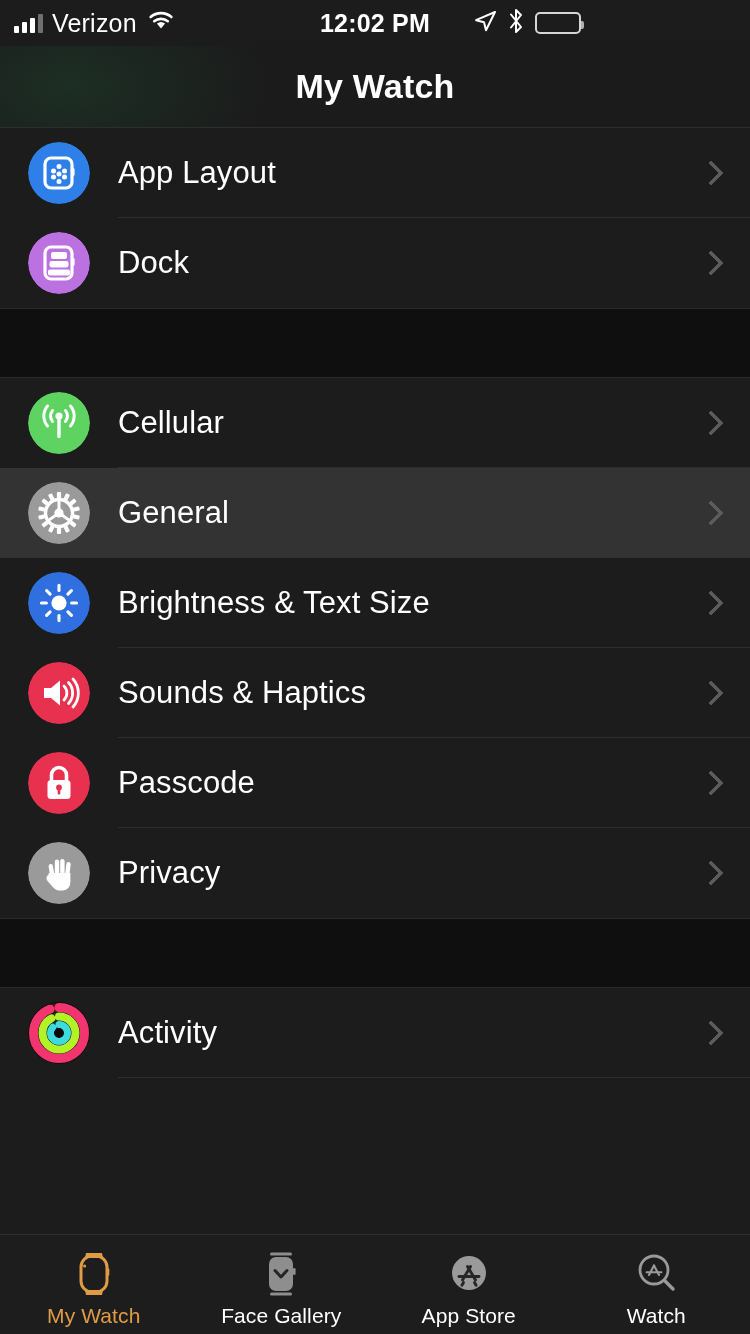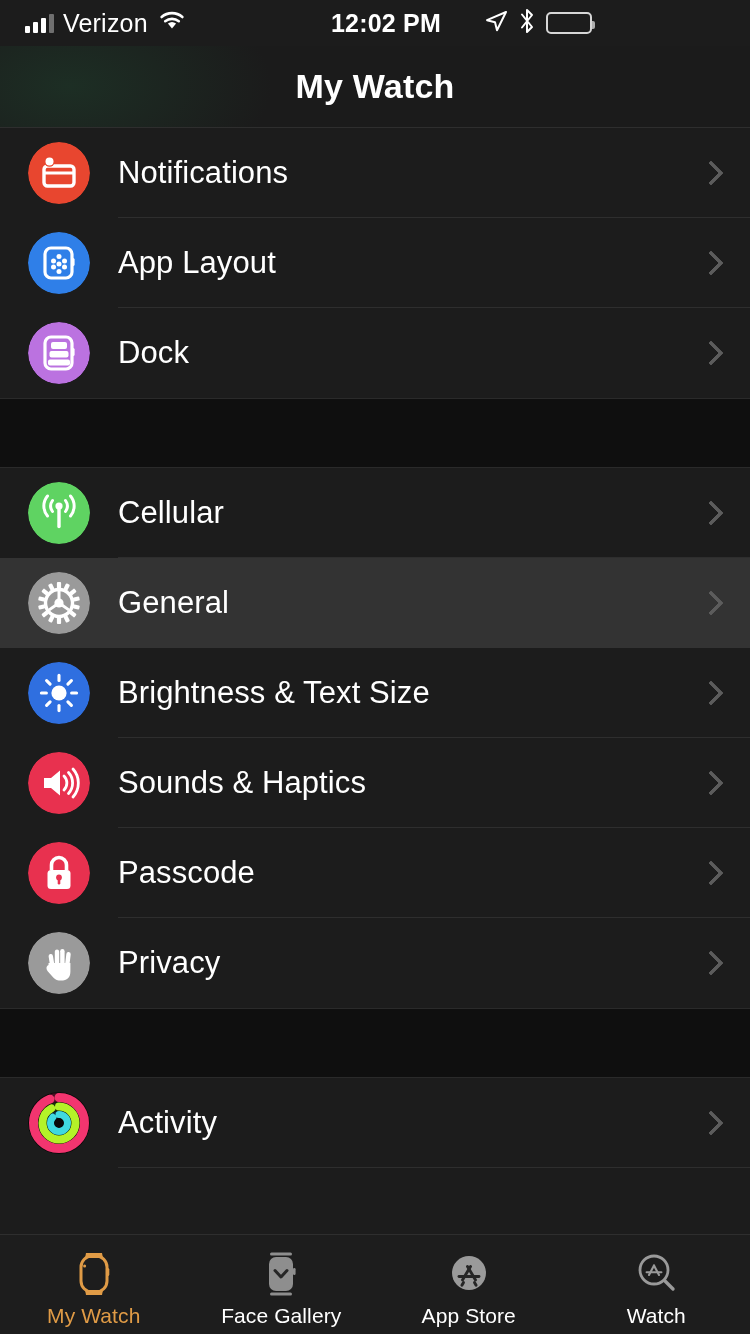--- a/index.html
+++ b/index.html
@@ -7,21 +7,21 @@
   body {
     background:#1c1c1c;
     font-family:"Liberation Sans", sans-serif;
     color:#ffffff;
     overflow:hidden;
     position:relative;
   }
 
   
   #status-bar {
-    position:absolute; top:0; left:11px; width:595px; height:46px;
+    position:absolute; top:0; left:0; width:595px; height:46px;
     display:flex; align-items:center; z-index:20;
   }
   #status-left {
     position:absolute; left:14px; top:0; height:46px;
     display:flex; align-items:center; gap:9px;
   }
   .sig-bars { display:flex; align-items:flex-end; gap:3px; height:19px; }
   .sig-bars i { width:5px; background:#ffffff; border-radius:1px; display:block; }
   .sig-bars i:nth-child(1){ height:7px; }
   .sig-bars i:nth-child(2){ height:11px; }
@@ -152,34 +152,20 @@
     </span>
   </div>
 </div>
 
 <div id="nav-bar">
   <div id="nav-title">My Watch</div>
 </div>
 
 <div id="list-scroll">
     <div class="section">
-      <div class="row">
-        <span class="row-icon">
-          <svg class="ic-svg" viewBox="0 0 62 62">
-        <circle cx="31" cy="31" r="31" fill="#e8462f"></circle>
-        <rect x="16" y="24" width="30" height="20" rx="3.5" fill="none" stroke="#fff" stroke-width="3.4"></rect>
-        <path d="M16 31h30" stroke="#fff" stroke-width="3.2"></path>
-        <circle cx="21.5" cy="19.5" r="5.2" fill="#e8462f"></circle>
-        <circle cx="21.5" cy="19.5" r="4.0" fill="#fff"></circle>
-      </svg>
-        </span>
-        <span class="row-label">Notifications</span>
-        <span class="chev"></span>
-        <span class="sep"></span>
-      </div>
       <div class="row">
         <span class="row-icon">
           <svg class="ic-svg" viewBox="0 0 62 62">
         <circle cx="31" cy="31" r="31" fill="#2f7fe8"></circle>
         <rect x="17" y="16" width="27" height="30" rx="6" fill="none" stroke="#fff" stroke-width="3.2"></rect>
         <rect x="43.4" y="26" width="3.2" height="8" rx="1.6" fill="#fff"></rect>
         <g fill="#fff">
           <circle cx="31" cy="24.5" r="2.5"></circle>
           <circle cx="25.5" cy="29" r="2.5"></circle>
               <circle cx="36.5" cy="29" r="2.5"></circle>

